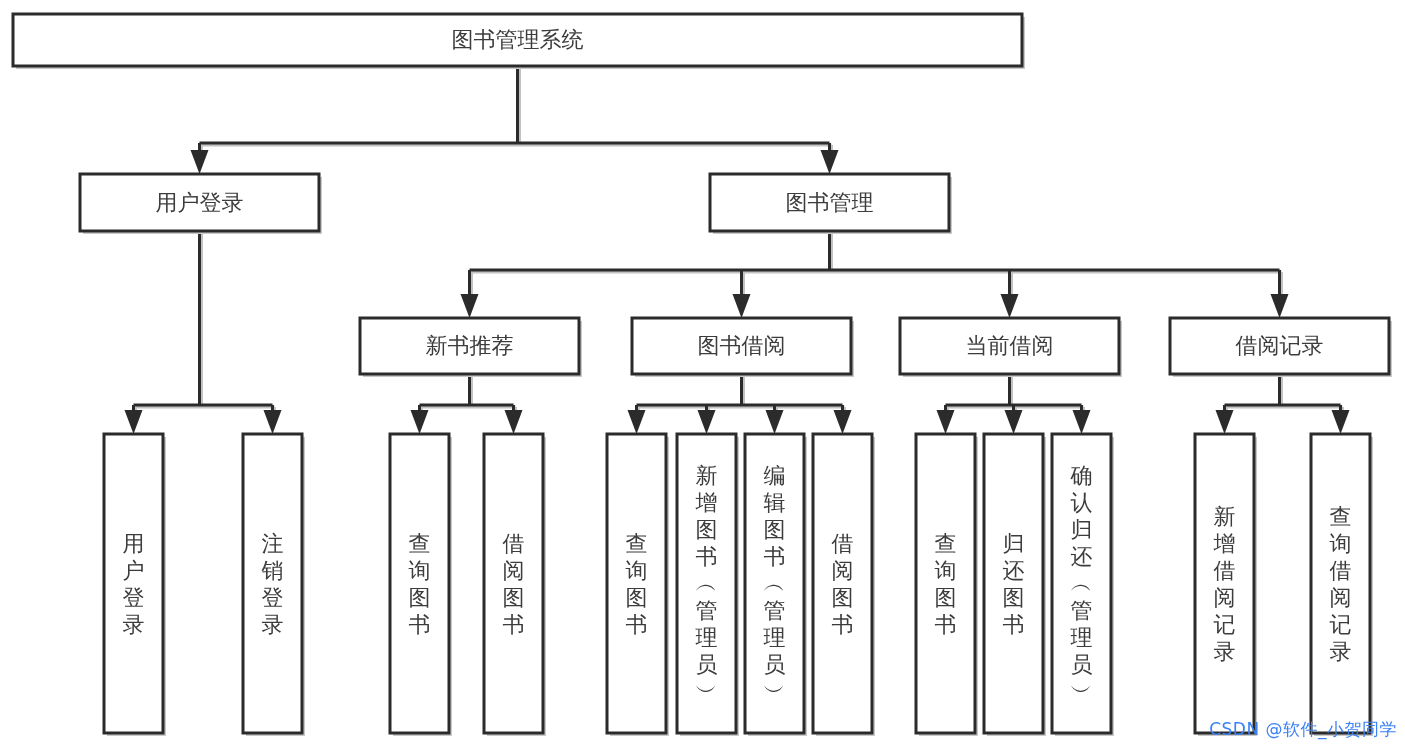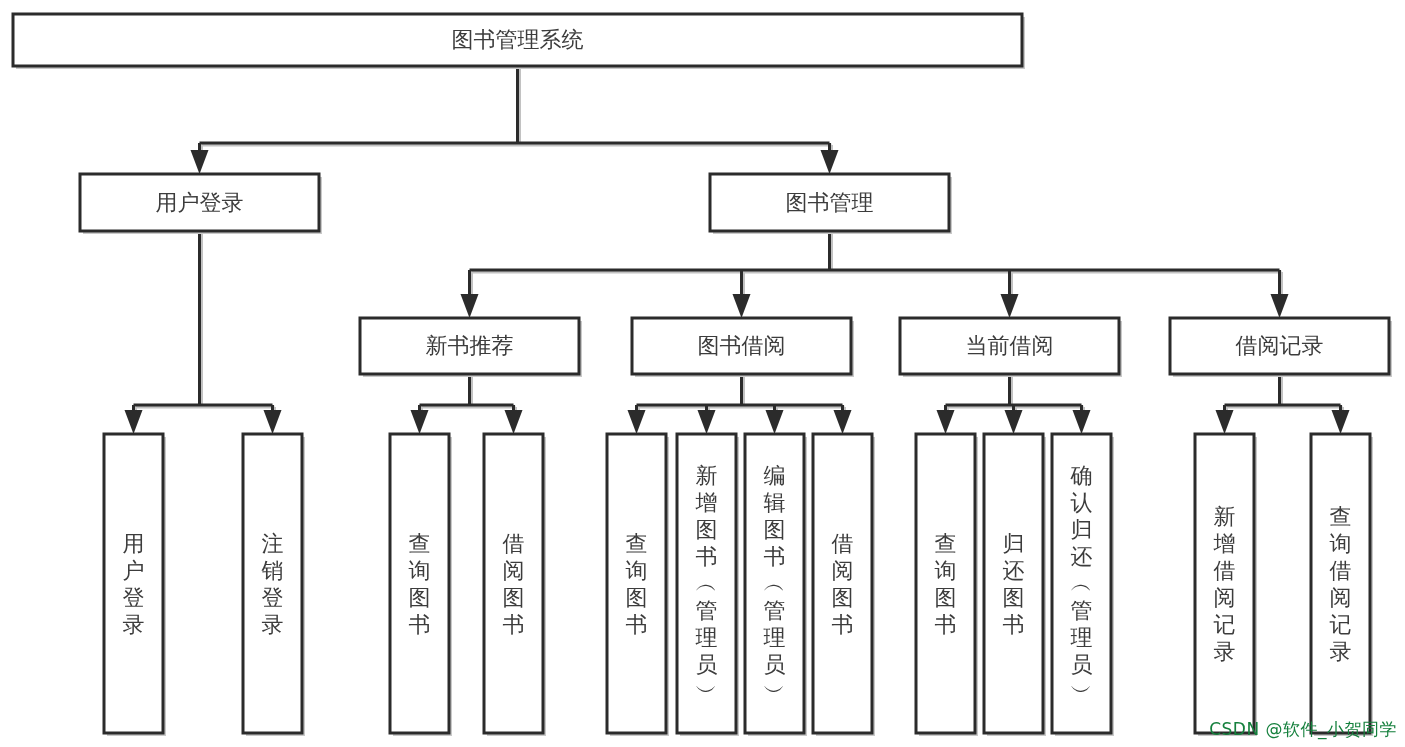--- a/index.html
+++ b/index.html
@@ -46,21 +46,21 @@
     font-size:22px;
     fill:#3c3c3c;
     text-anchor:middle;
   }
   .watermark{
     position:absolute;
     right:8px;
     bottom:6px;
     font-family:"DejaVu Sans","Liberation Sans",sans-serif;
     font-size:17px;
-    color:#15803d;
+    color:#3b82f6;
     letter-spacing:0.5px;
     white-space:nowrap;
     pointer-events:none;
   }
 </style>
 </head>
 <body>
 
 <div id="diagram-root">
   <svg class="flow" id="flow-svg" viewBox="0 0 1405 747">

